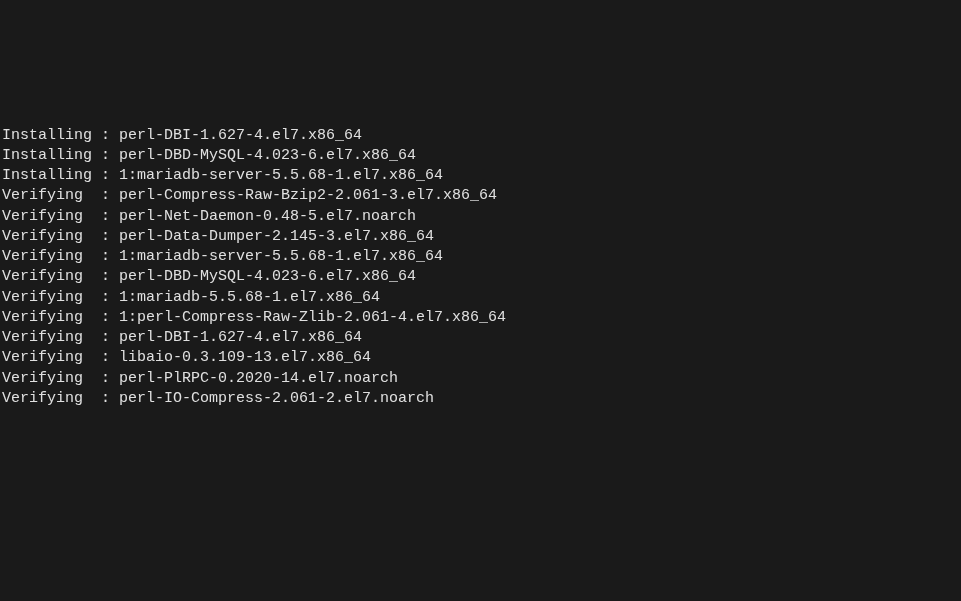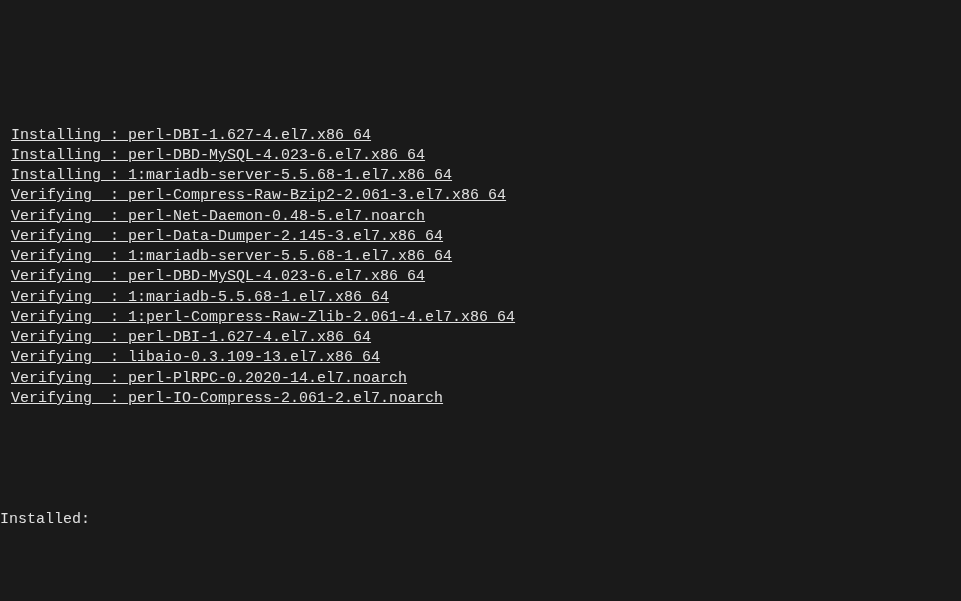--- a/index.html
+++ b/index.html
@@ -19,33 +19,31 @@
       width: 961px;
       height: 601px;
     }
     .terminal {
       white-space: pre;
     }
     .line {
       display: block;
     }
     .indent {
-      padding-left: 11px;
-      text-decoration: underline;
+      padding-left: 2px;
     }
   </style>
 </head>
 <body>
 
 
 
 <div class="terminal">
   <div id="install-block"><span class="line indent">Installing : perl-DBI-1.627-4.el7.x86_64</span><span class="line indent">Installing : perl-DBD-MySQL-4.023-6.el7.x86_64</span><span class="line indent">Installing : 1:mariadb-server-5.5.68-1.el7.x86_64</span><span class="line indent">Verifying  : perl-Compress-Raw-Bzip2-2.061-3.el7.x86_64</span><span class="line indent">Verifying  : perl-Net-Daemon-0.48-5.el7.noarch</span><span class="line indent">Verifying  : perl-Data-Dumper-2.145-3.el7.x86_64</span><span class="line indent">Verifying  : 1:mariadb-server-5.5.68-1.el7.x86_64</span><span class="line indent">Verifying  : perl-DBD-MySQL-4.023-6.el7.x86_64</span><span class="line indent">Verifying  : 1:mariadb-5.5.68-1.el7.x86_64</span><span class="line indent">Verifying  : 1:perl-Compress-Raw-Zlib-2.061-4.el7.x86_64</span><span class="line indent">Verifying  : perl-DBI-1.627-4.el7.x86_64</span><span class="line indent">Verifying  : libaio-0.3.109-13.el7.x86_64</span><span class="line indent">Verifying  : perl-PlRPC-0.2020-14.el7.noarch</span><span class="line indent">Verifying  : perl-IO-Compress-2.061-2.el7.noarch</span></div>
   <span class="line"> </span>
-  <span class="line">Installed:</span>
   
   
   
   
   
   
 </div>
 
 
 

